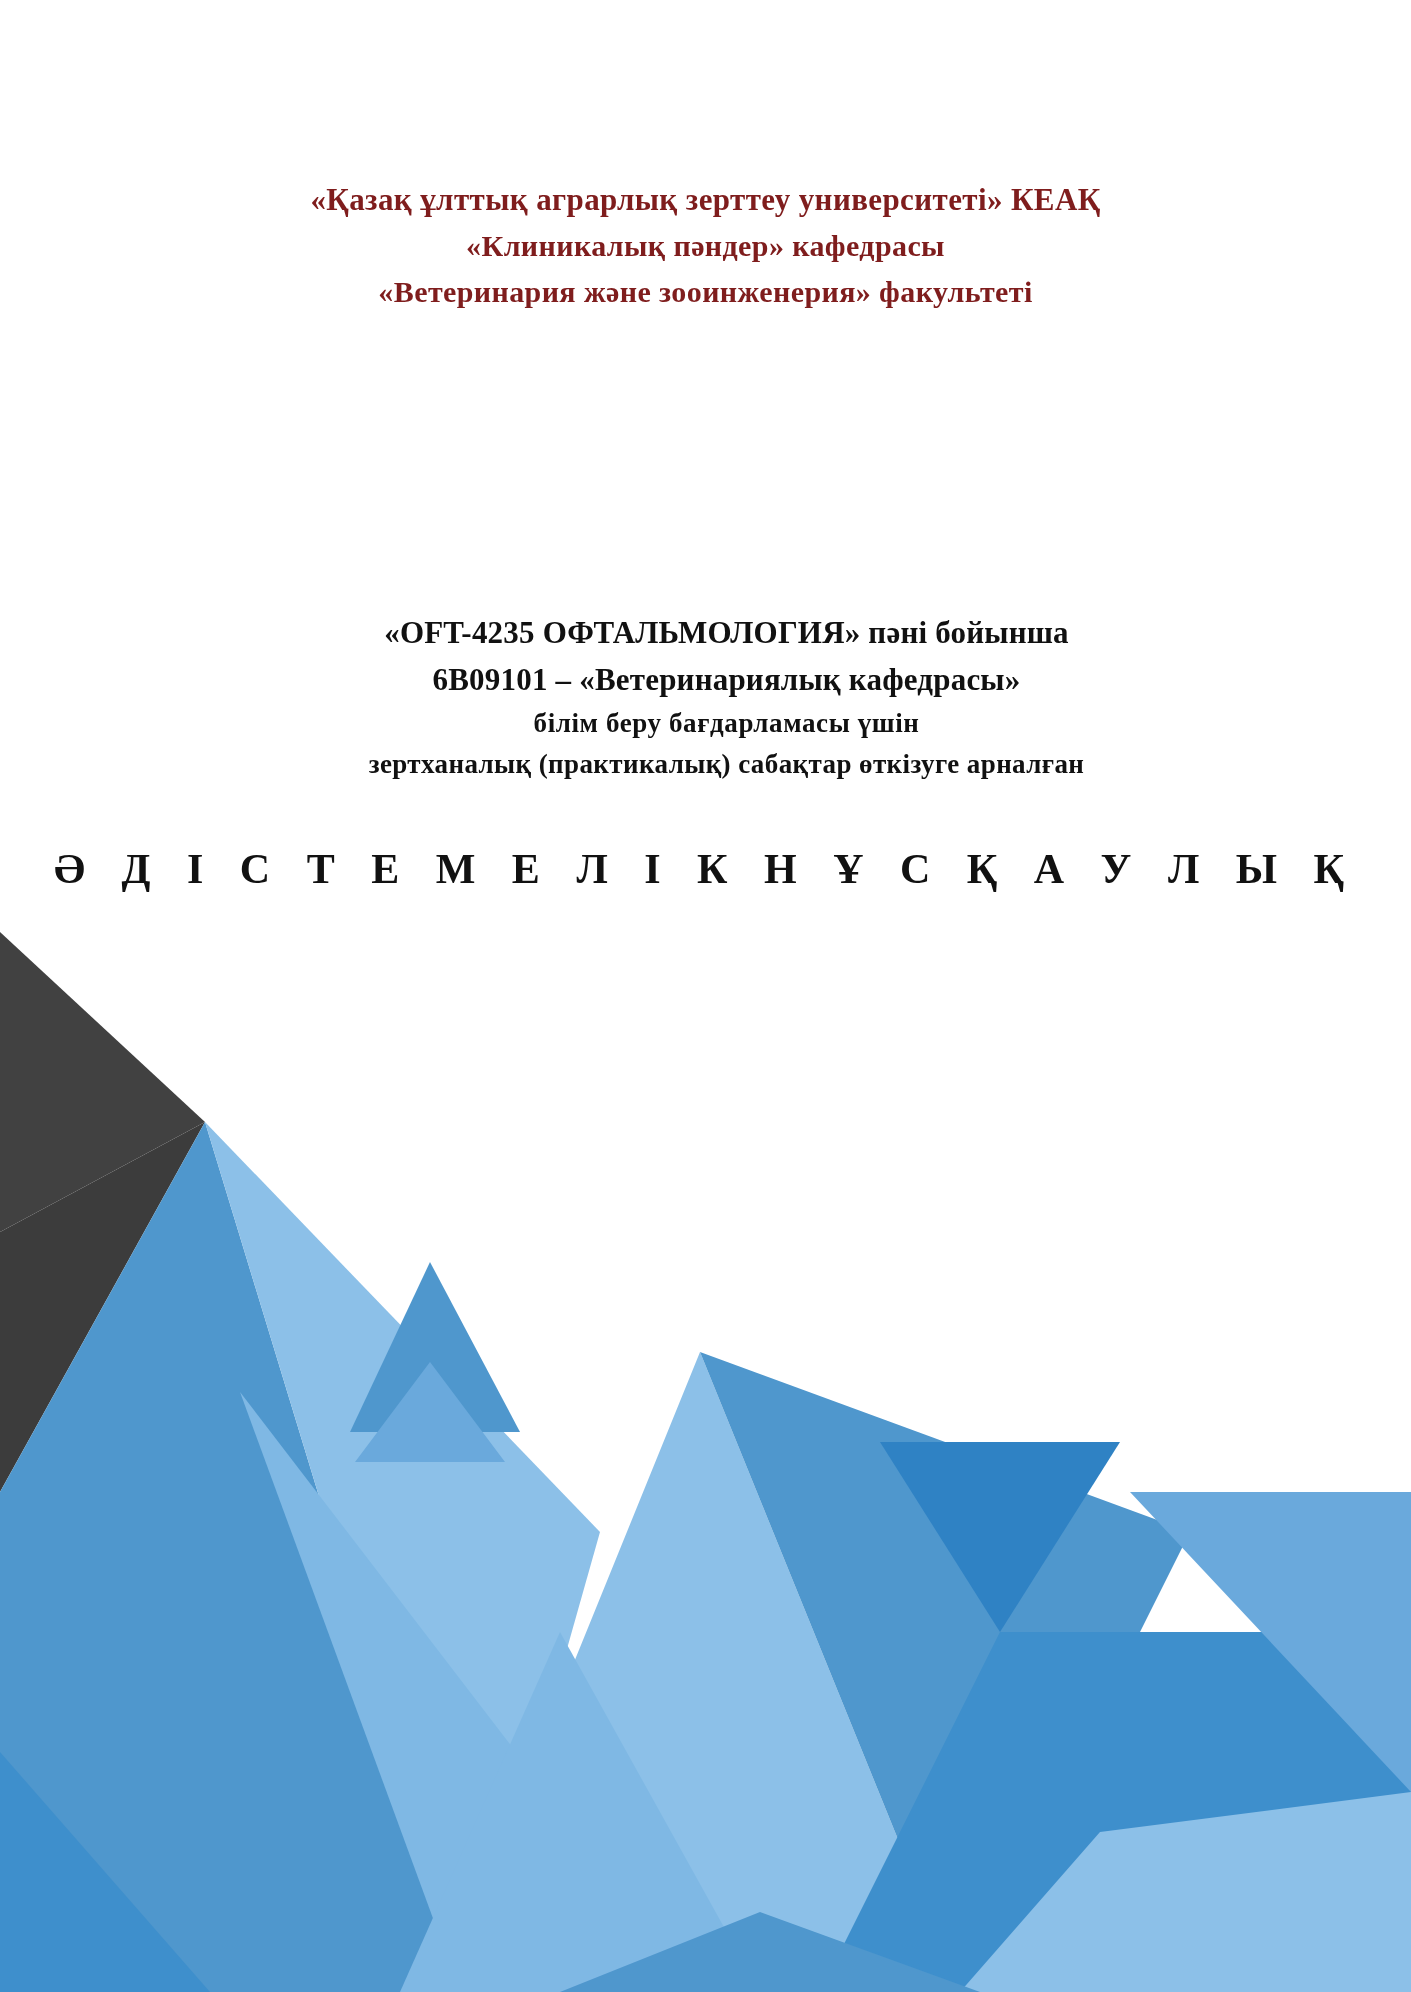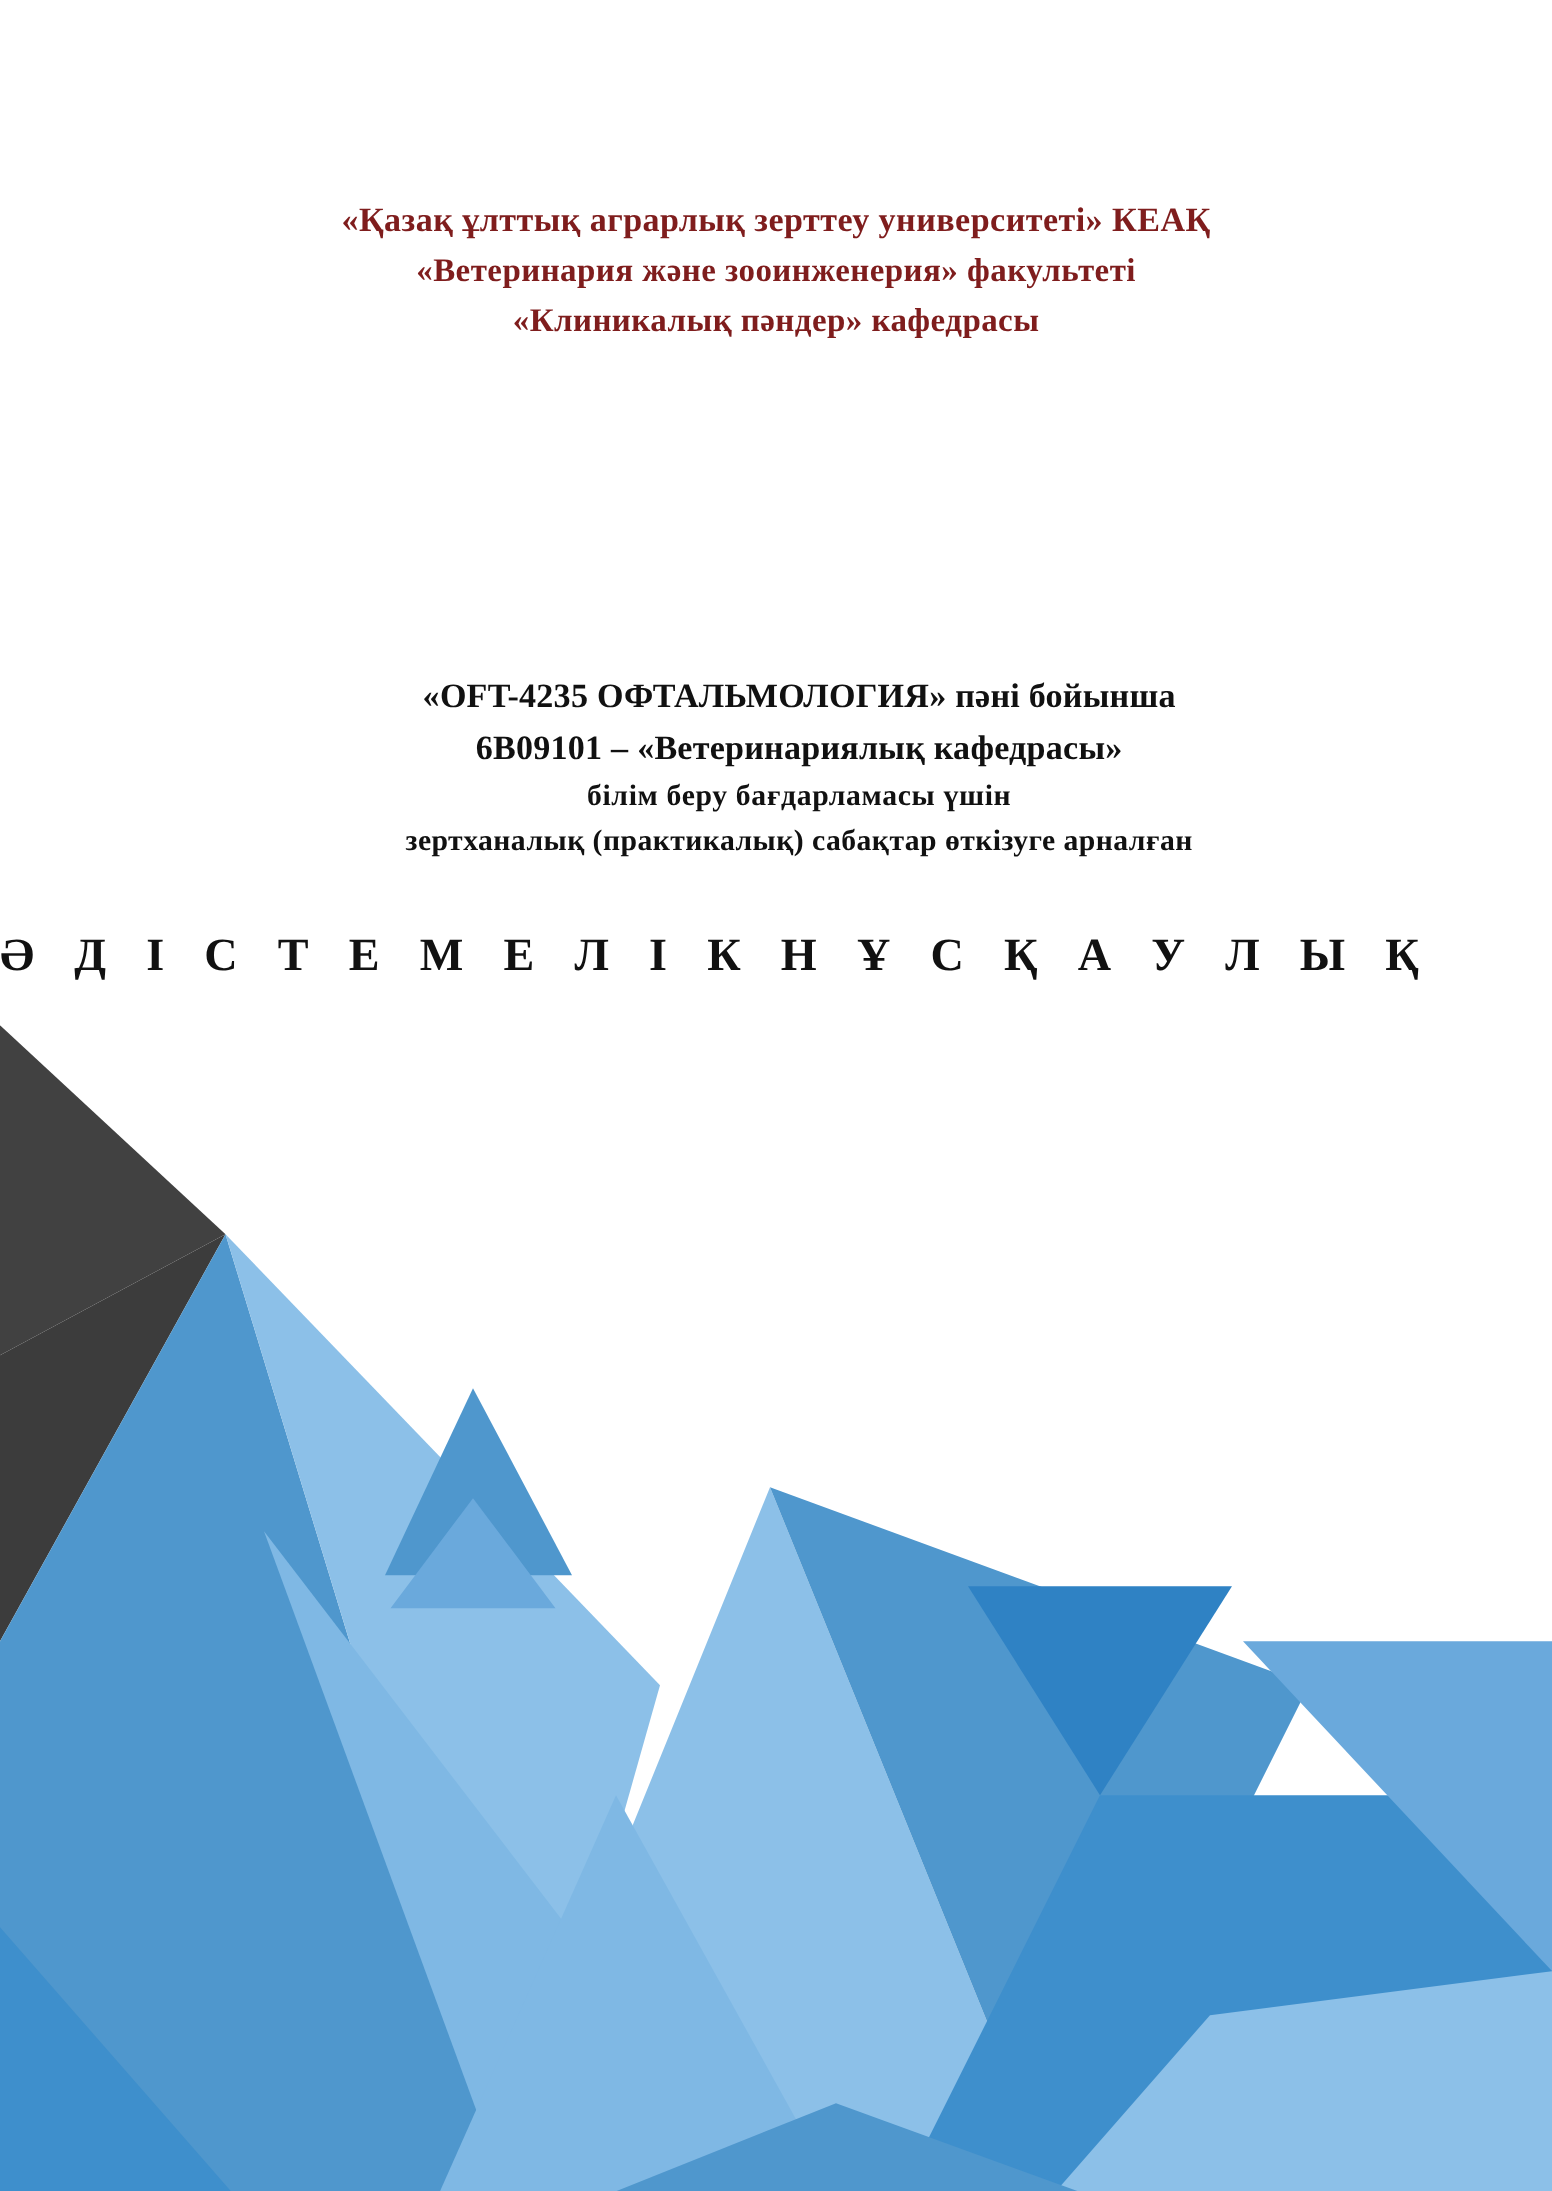--- a/index.html
+++ b/index.html
@@ -58,20 +58,21 @@
   .title-line.t1 { font-size: 31px; letter-spacing: 0.2px; }
   .title-line.t2 { font-size: 31px; letter-spacing: 0.2px; }
   .title-line.t3 { font-size: 27px; letter-spacing: 0.6px; }
   .title-line.t4 { font-size: 27px; letter-spacing: 0.4px; }
 
   .doc-type {
     position: absolute;
     top: 845px;
     left: 0;
     width: 1411px;
+    text-align: center;
     font-family: "Liberation Serif", serif;
     font-weight: bold;
     font-size: 42px;
     letter-spacing: 13px;
     color: #111111;
     white-space: nowrap;
   }
 
   
   .deco {
@@ -82,22 +83,22 @@
     height: 1060px;
   }
 </style>
 </head>
 <body>
 
 <div class="page">
 
   <div class="header-block">
     <div class="header-line l1">«Қазақ ұлттық аграрлық зерттеу университеті» КЕАҚ</div>
+    <div class="header-line l3">«Клиникалық пәндер» кафедрасы</div>
     <div class="header-line l2">«Ветеринария және зооинженерия» факультеті</div>
-    <div class="header-line l3">«Клиникалық пәндер» кафедрасы</div>
   </div>
 
   <div class="title-block">
     <div class="title-line t1">«OFT-4235 ОФТАЛЬМОЛОГИЯ» пәні бойынша</div>
     <div class="title-line t2">6B09101 – «Ветеринариялық кафедрасы»</div>
     <div class="title-line t3">білім беру бағдарламасы үшін</div>
     <div class="title-line t4">зертханалық (практикалық) сабақтар өткізуге арналған</div>
   </div>
 
   <div class="doc-type">Ә Д І С Т Е М Е Л І К   Н Ұ С Қ А У Л Ы Қ</div>

